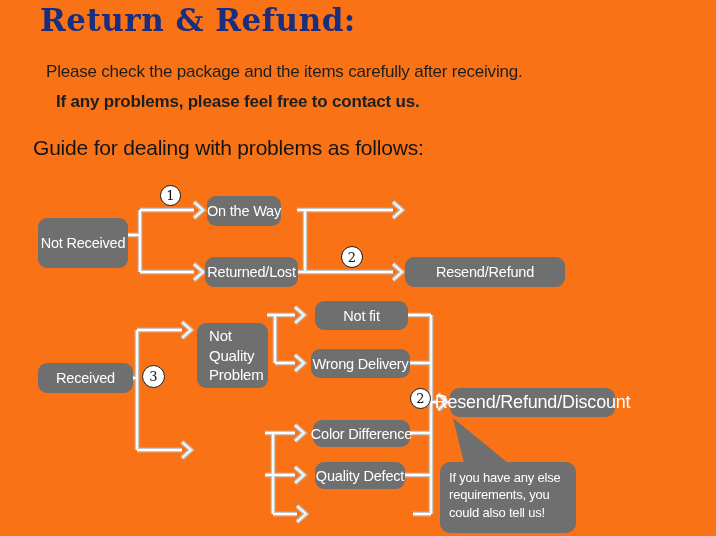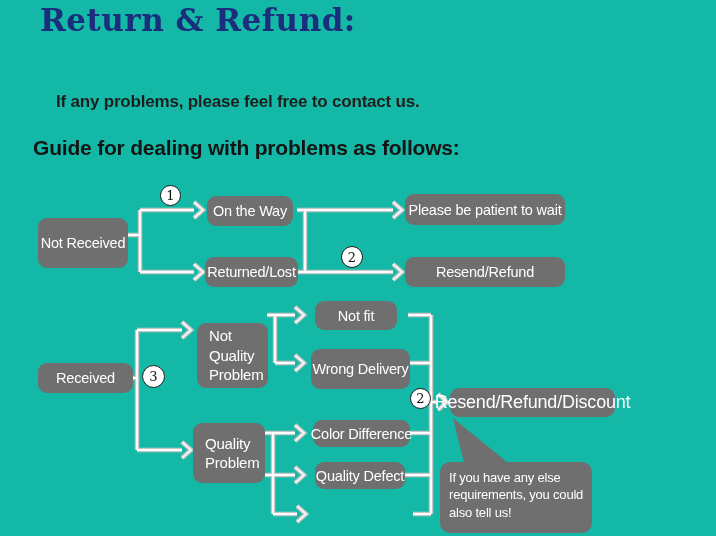--- a/index.html
+++ b/index.html
@@ -1,80 +1,81 @@
 <!DOCTYPE html>
 <html><head>
 <meta charset="utf-8">
 <style>
   html,body{margin:0;padding:0;background:#ffffff;}
   .canvas{
-    position:relative;width:716px;height:536px;background:#14b8a6;overflow:hidden;
+    position:relative;width:716px;height:536px;background:#f97316;overflow:hidden;
     font-family:"Liberation Sans",sans-serif;
   }
   .page-title{
     position:absolute;left:40px;top:2px;margin:0;
     font-family:"DejaVu Serif",serif;font-weight:700;
     font-size:31px;letter-spacing:.5px;color:#1b2e7e;
   }
   .intro-1{position:absolute;left:46px;top:62px;font-size:17px;color:#1e1e1e;letter-spacing:-.2px;}
   .intro-2{position:absolute;left:56px;top:92px;font-size:17px;color:#1e1e1e;letter-spacing:-.2px;font-weight:bold;}
   .guide-heading{
     position:absolute;left:33px;top:136px;margin:0;
-    font-size:21px;font-weight:700;color:#141414;letter-spacing:-.2px;
+    font-size:21px;font-weight:400;color:#141414;letter-spacing:-.2px;
   }
   .connector-svg{position:absolute;left:0;top:0;z-index:1;}
   .node{
     position:absolute;z-index:2;box-sizing:border-box;
     background:#6f6f6f;color:#ffffff;border-radius:9px;
     display:flex;align-items:center;justify-content:center;
     font-size:14.5px;letter-spacing:-.2px;white-space:nowrap;
   }
   .node.multi{
     justify-content:flex-start;text-align:left;padding-left:12px;
     white-space:normal;font-size:15px;line-height:1.3;
   }
   .marker{
     position:absolute;z-index:3;box-sizing:border-box;background:#ffffff;
     border:1.6px solid #1a1a1a;border-radius:50%;
     display:flex;align-items:center;justify-content:center;
     font-family:"DejaVu Serif",serif;font-size:13px;color:#111111;
   }
   .note-bubble{
     position:absolute;z-index:2;box-sizing:border-box;
-    left:440px;top:462px;width:152px;height:71px;
+    left:440px;top:462px;width:136px;height:71px;
     background:#6f6f6f;color:#ffffff;border-radius:10px;
     padding:7px 6px 7px 9px;font-size:13px;line-height:1.33;letter-spacing:-.2px;
   }
   
   .n-not-received{left:38px;top:218px;width:90px;height:50px;}
-  .n-on-the-way{left:207px;top:196px;width:86px;height:30px;}
+  .n-on-the-way{left:207px;top:196px;width:74px;height:30px;}
   .n-returned-lost{left:205px;top:257px;width:93px;height:30px;}
   .n-please-wait{left:405px;top:194px;width:160px;height:31px;}
   .n-resend-refund{left:405px;top:257px;width:160px;height:30px;}
   .n-received{left:38px;top:363px;width:95px;height:30px;}
   .n-not-quality{left:197px;top:303px;width:71px;height:65px;margin-top:20px;}
-  .n-not-fit{left:315px;top:301px;width:82px;height:29px;}
-  .n-wrong-delivery{left:311px;top:349px;width:99px;height:40px;}
+  .n-not-fit{left:315px;top:301px;width:93px;height:29px;}
+  .n-wrong-delivery{left:311px;top:349px;width:99px;height:29px;}
   .n-quality-problem{left:193px;top:423px;width:72px;height:60px;}
   .n-color-difference{left:313px;top:420px;width:97px;height:27px;}
   .n-quality-defect{left:315px;top:462px;width:90px;height:27px;text-align:center;}
   .n-damage{left:310px;top:502px;width:103px;height:26px;}
   .n-discount{left:450px;top:388px;width:165px;height:29px;font-size:18px;}
   
   .m-1{left:160px;top:185px;width:21px;height:21px;}
   .m-2-top{left:341px;top:246px;width:22px;height:22px;}
   .m-3{left:142px;top:365px;width:23px;height:23px;}
   .m-2-bottom{left:410px;top:388px;width:21px;height:21px;}
 </style>
 </head>
 <body>
 
 <div class="canvas">
 
   <h1 class="page-title">Return &amp; Refund:</h1>
+  <div class="intro-1">Please check the package and the items carefully after receiving.</div>
   <div class="intro-2">If any problems, please feel free to contact us.</div>
   <h2 class="guide-heading">Guide for dealing with problems as follows:</h2>
 
   <svg class="connector-svg" width="716" height="536" viewBox="0 0 716 536">
 
     <polygon points="453,418 508,463 464,463" fill="#6f6f6f"></polygon>
 
     <g fill="none" stroke-linecap="butt" stroke-linejoin="miter">
       <path stroke="#c6c6c6" stroke-width="4.5" d="M128,235 H140 M140,210 V272 M140,210 H194 M140,272 H194
         M297,210 H393 M298,272 H393 M305,210 V272
@@ -102,27 +103,25 @@
         M182,322 L191,330 L182,338 M182,442 L191,450 L182,458
         M295,307 L304,315 L295,323 M295,355 L304,363 L295,371
         M295,425 L304,433 L295,441 M295,467 L304,475 L295,483
         M297,506 L306,514 L297,522 M438,394 L447,402 L438,410"></path>
     </g>
   </svg>
 
   <div class="node n-not-received">Not Received</div>
   <div class="node n-on-the-way">On the Way</div>
   <div class="node n-returned-lost">Returned/Lost</div>
-  <div class="node n-please-wait">Please be patient to wait</div>
   <div class="node n-resend-refund">Resend/Refund</div>
   <div class="node n-received">Received</div>
   <div class="node multi n-not-quality">Not Quality Problem</div>
   <div class="node n-not-fit">Not fit</div>
   <div class="node n-wrong-delivery">Wrong Delivery</div>
-  <div class="node multi n-quality-problem">Quality Problem</div>
   <div class="node n-color-difference">Color Difference</div>
   <div class="node n-quality-defect">Quality Defect</div>
   <div class="node n-discount">Resend/Refund/Discount</div>
 
   <div class="marker m-1">1</div>
   <div class="marker m-2-top">2</div>
   <div class="marker m-3">3</div>
   <div class="marker m-2-bottom">2</div>
 
   <div class="note-bubble">If you have any else requirements, you could also tell us!</div>

